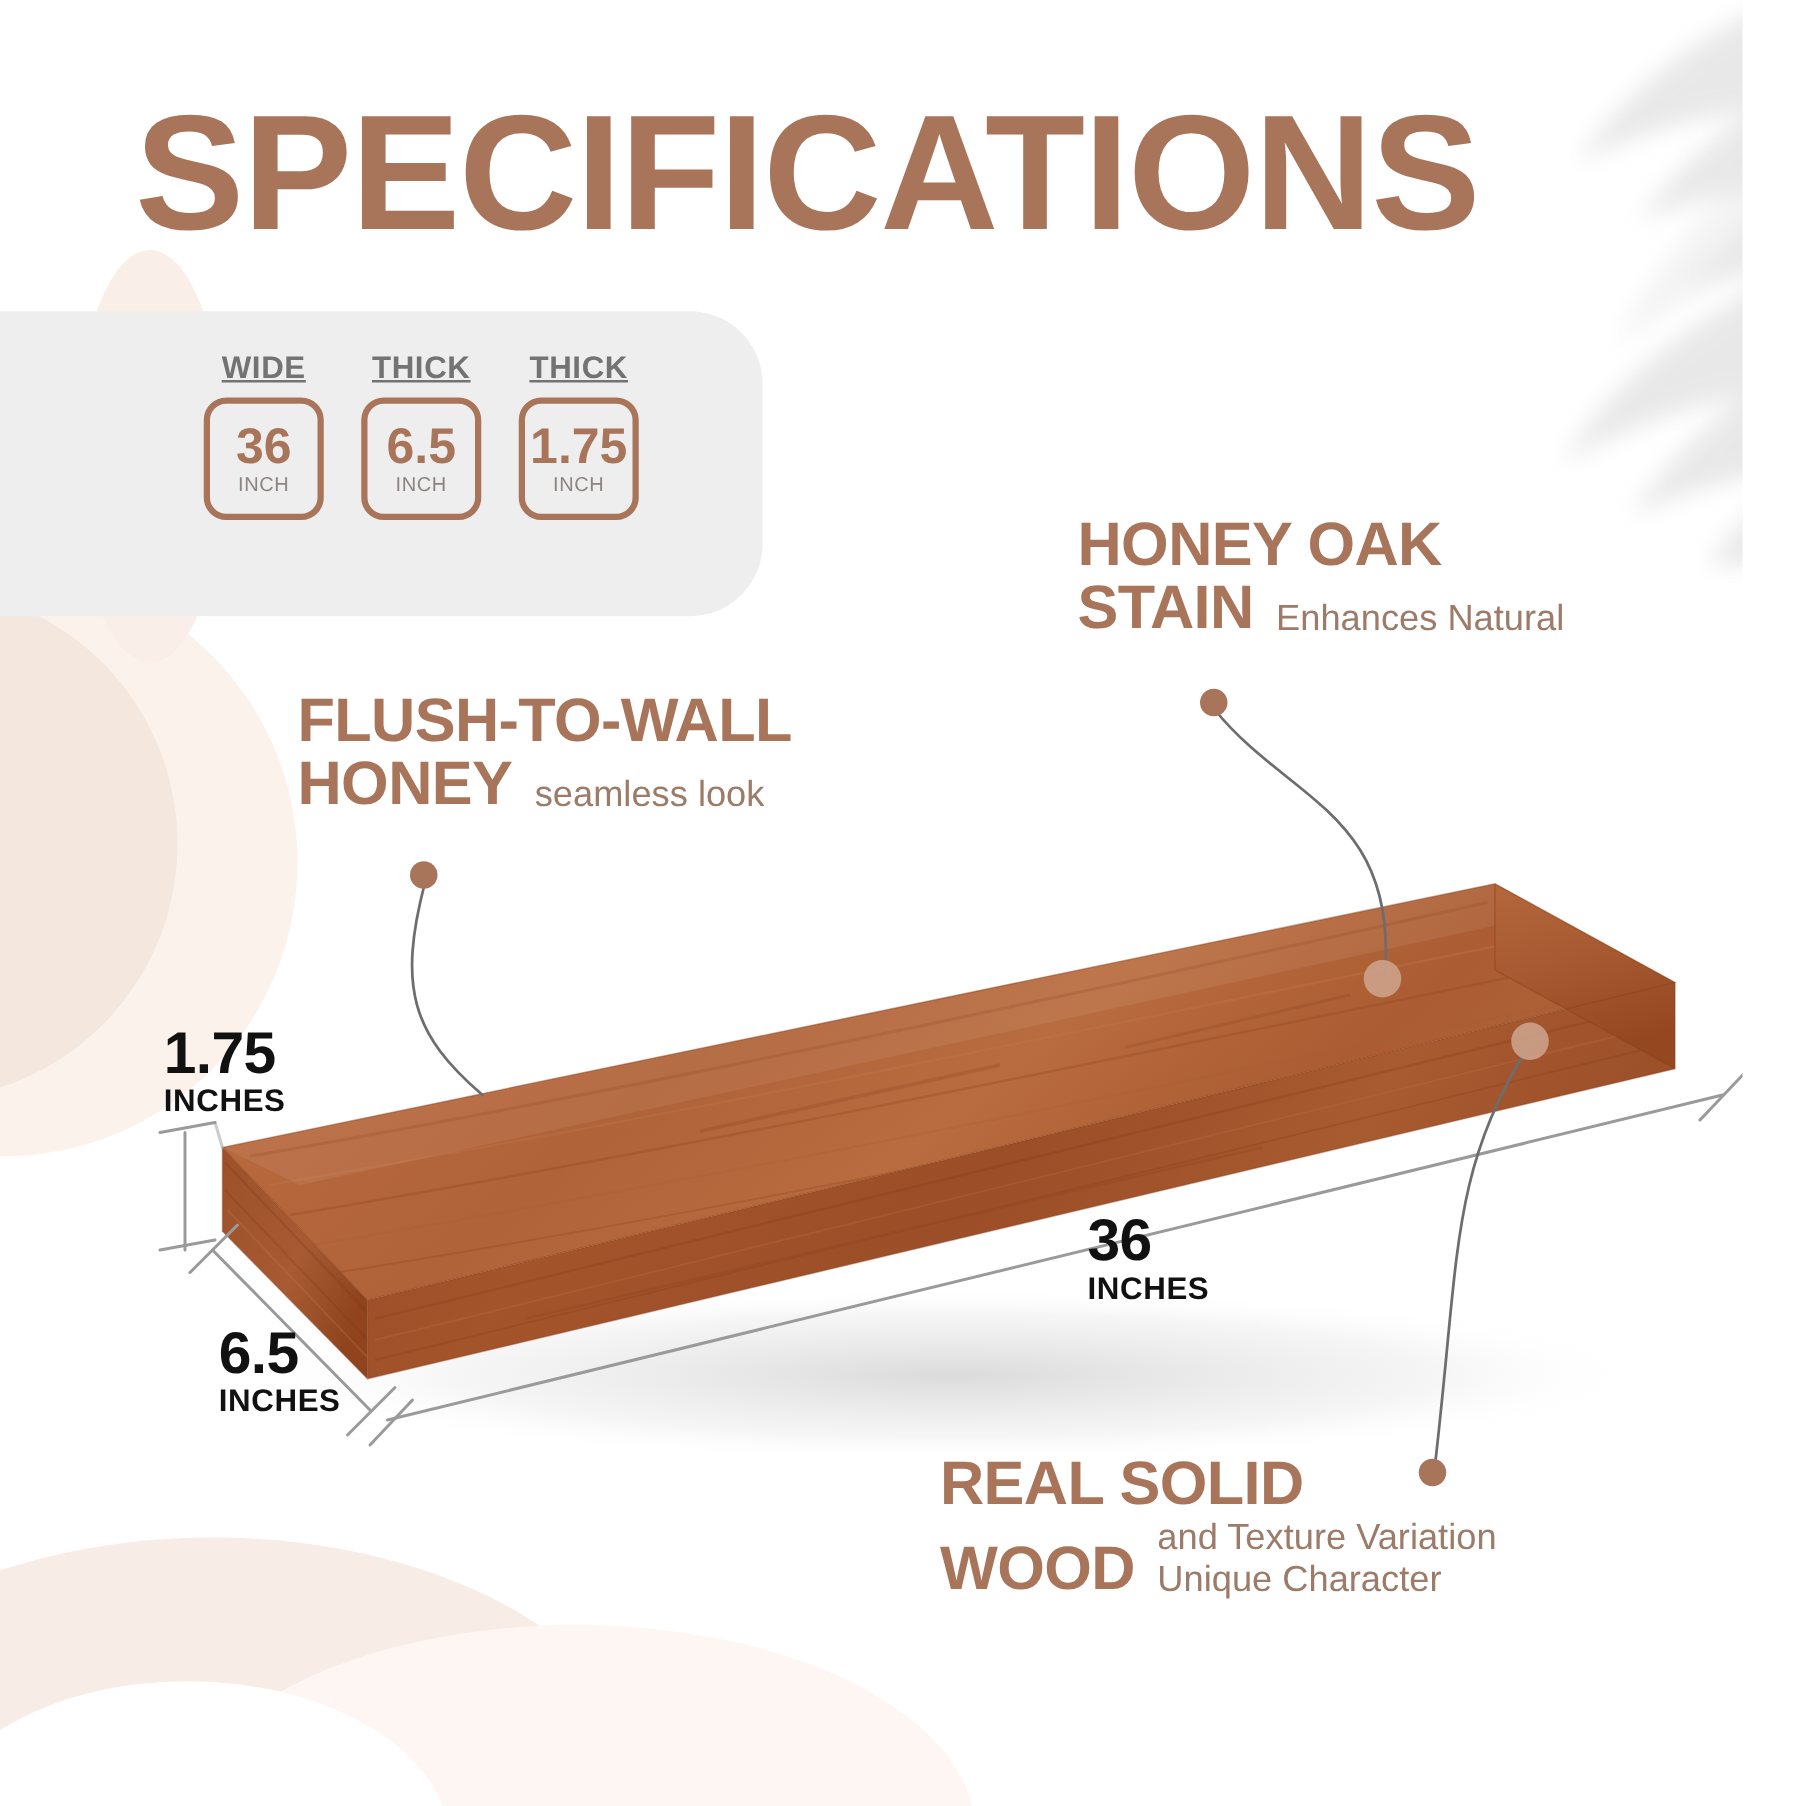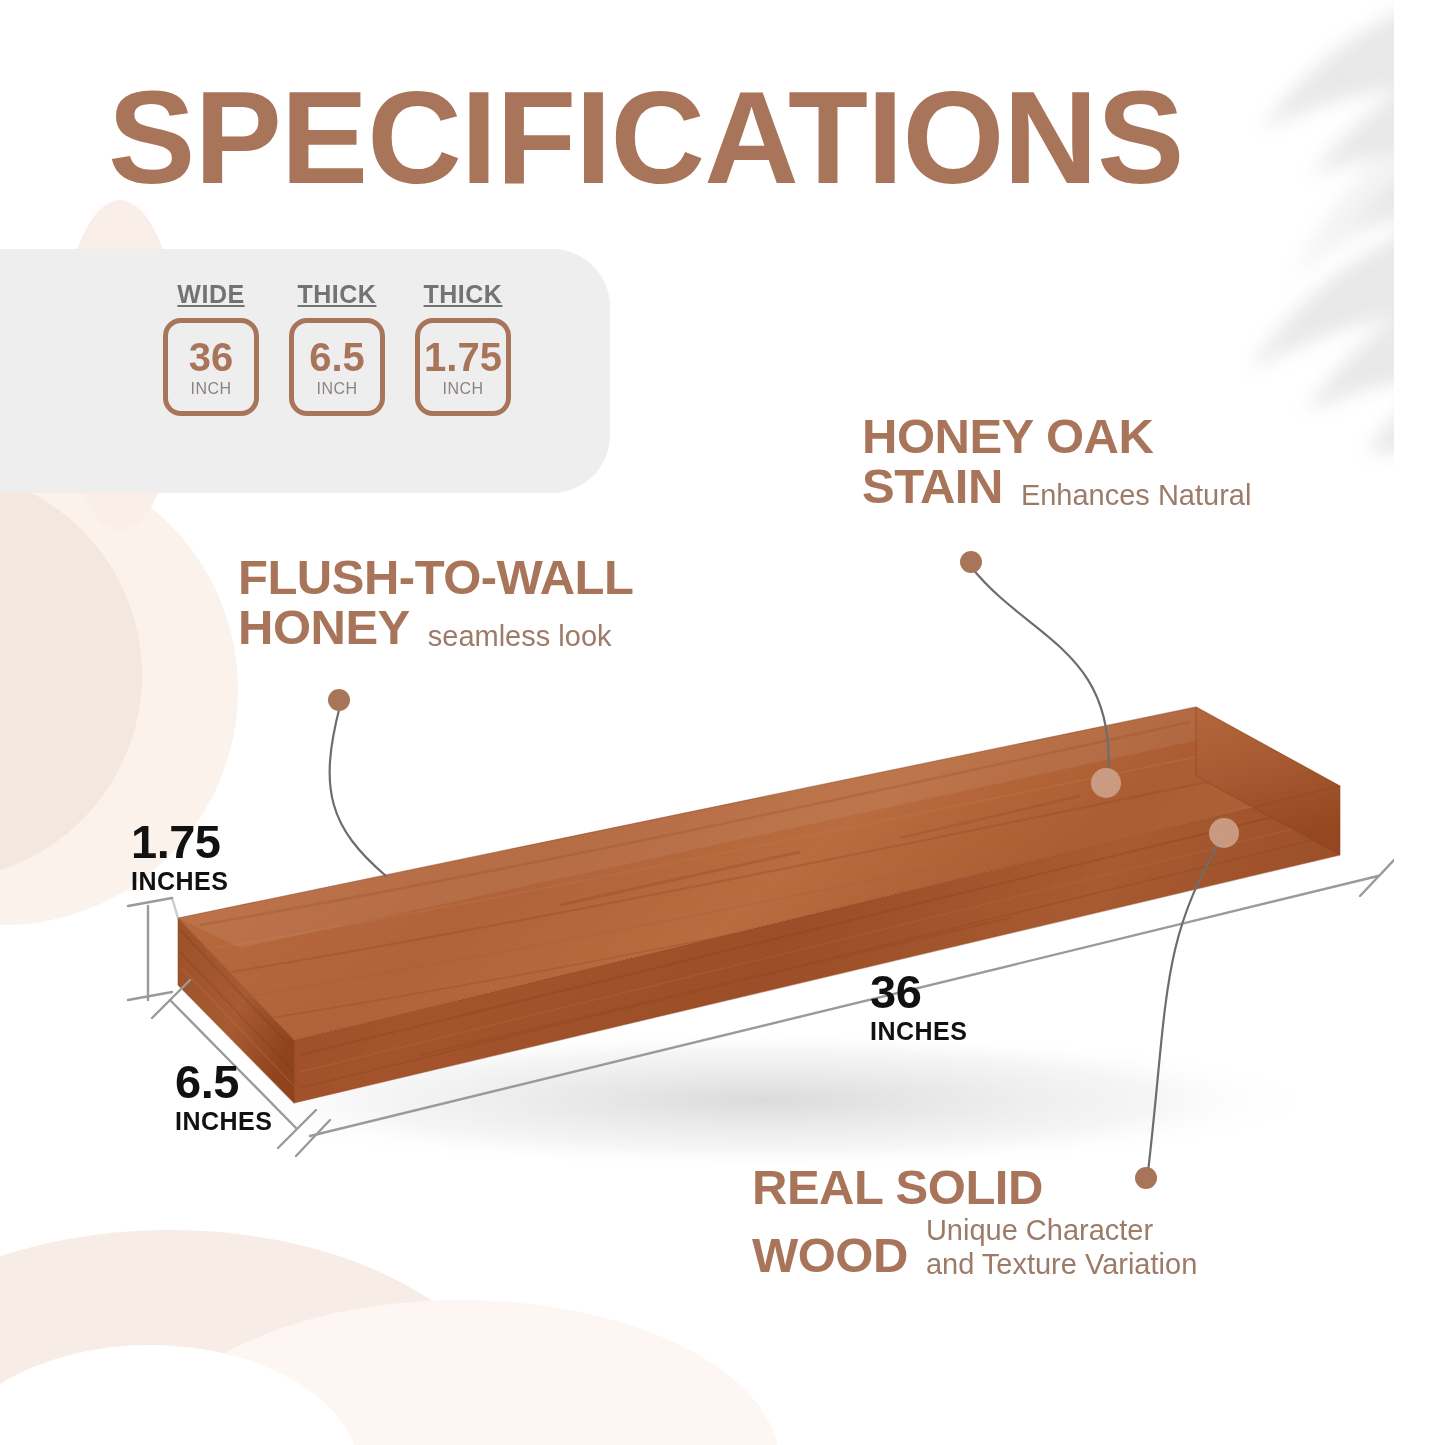--- a/index.html
+++ b/index.html
@@ -408,22 +408,22 @@
         <div class="callout-desc">seamless look</div>
       </div>
     </div>
   </div>
 
   <div class="callout" id="callout-wood">
     <div class="callout-head">REAL SOLID</div>
     <div class="callout-inline">
       <div class="callout-head">WOOD</div>
       <div>
+        <div class="callout-desc">and Texture Variation</div>
         <div class="callout-desc">Unique Character</div>
-        <div class="callout-desc">and Texture Variation</div>
       </div>
     </div>
   </div>
 
   <div class="dim-label" id="dim-thick">
     <div class="dim-value">1.75</div>
     <div class="dim-unit">INCHES</div>
   </div>
 
   <div class="dim-label" id="dim-deep">

